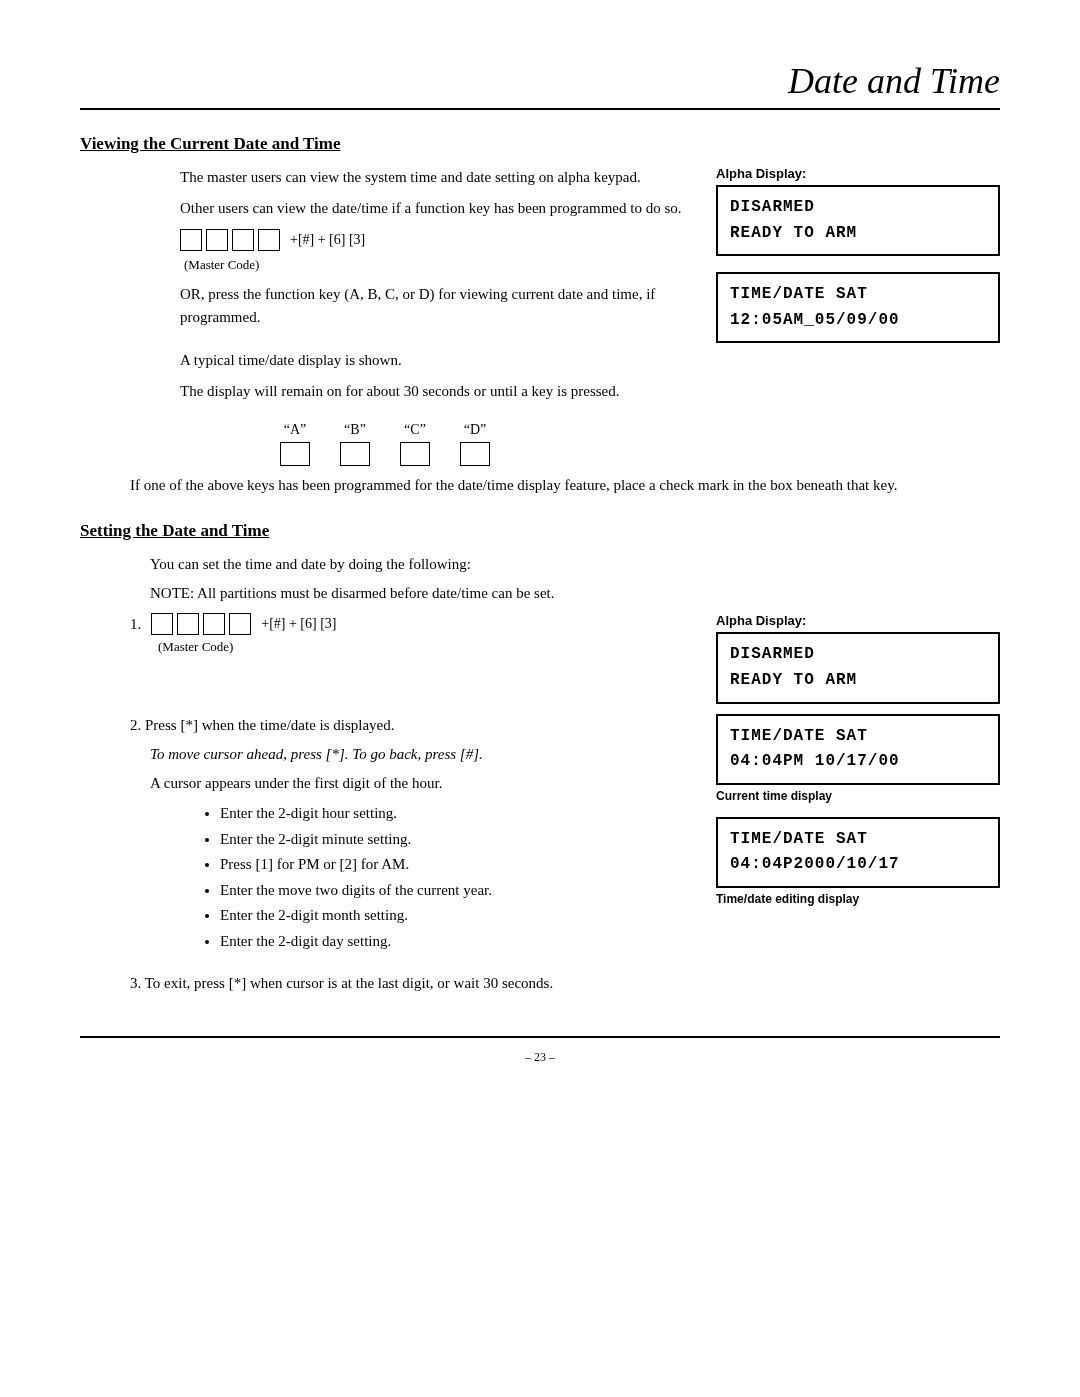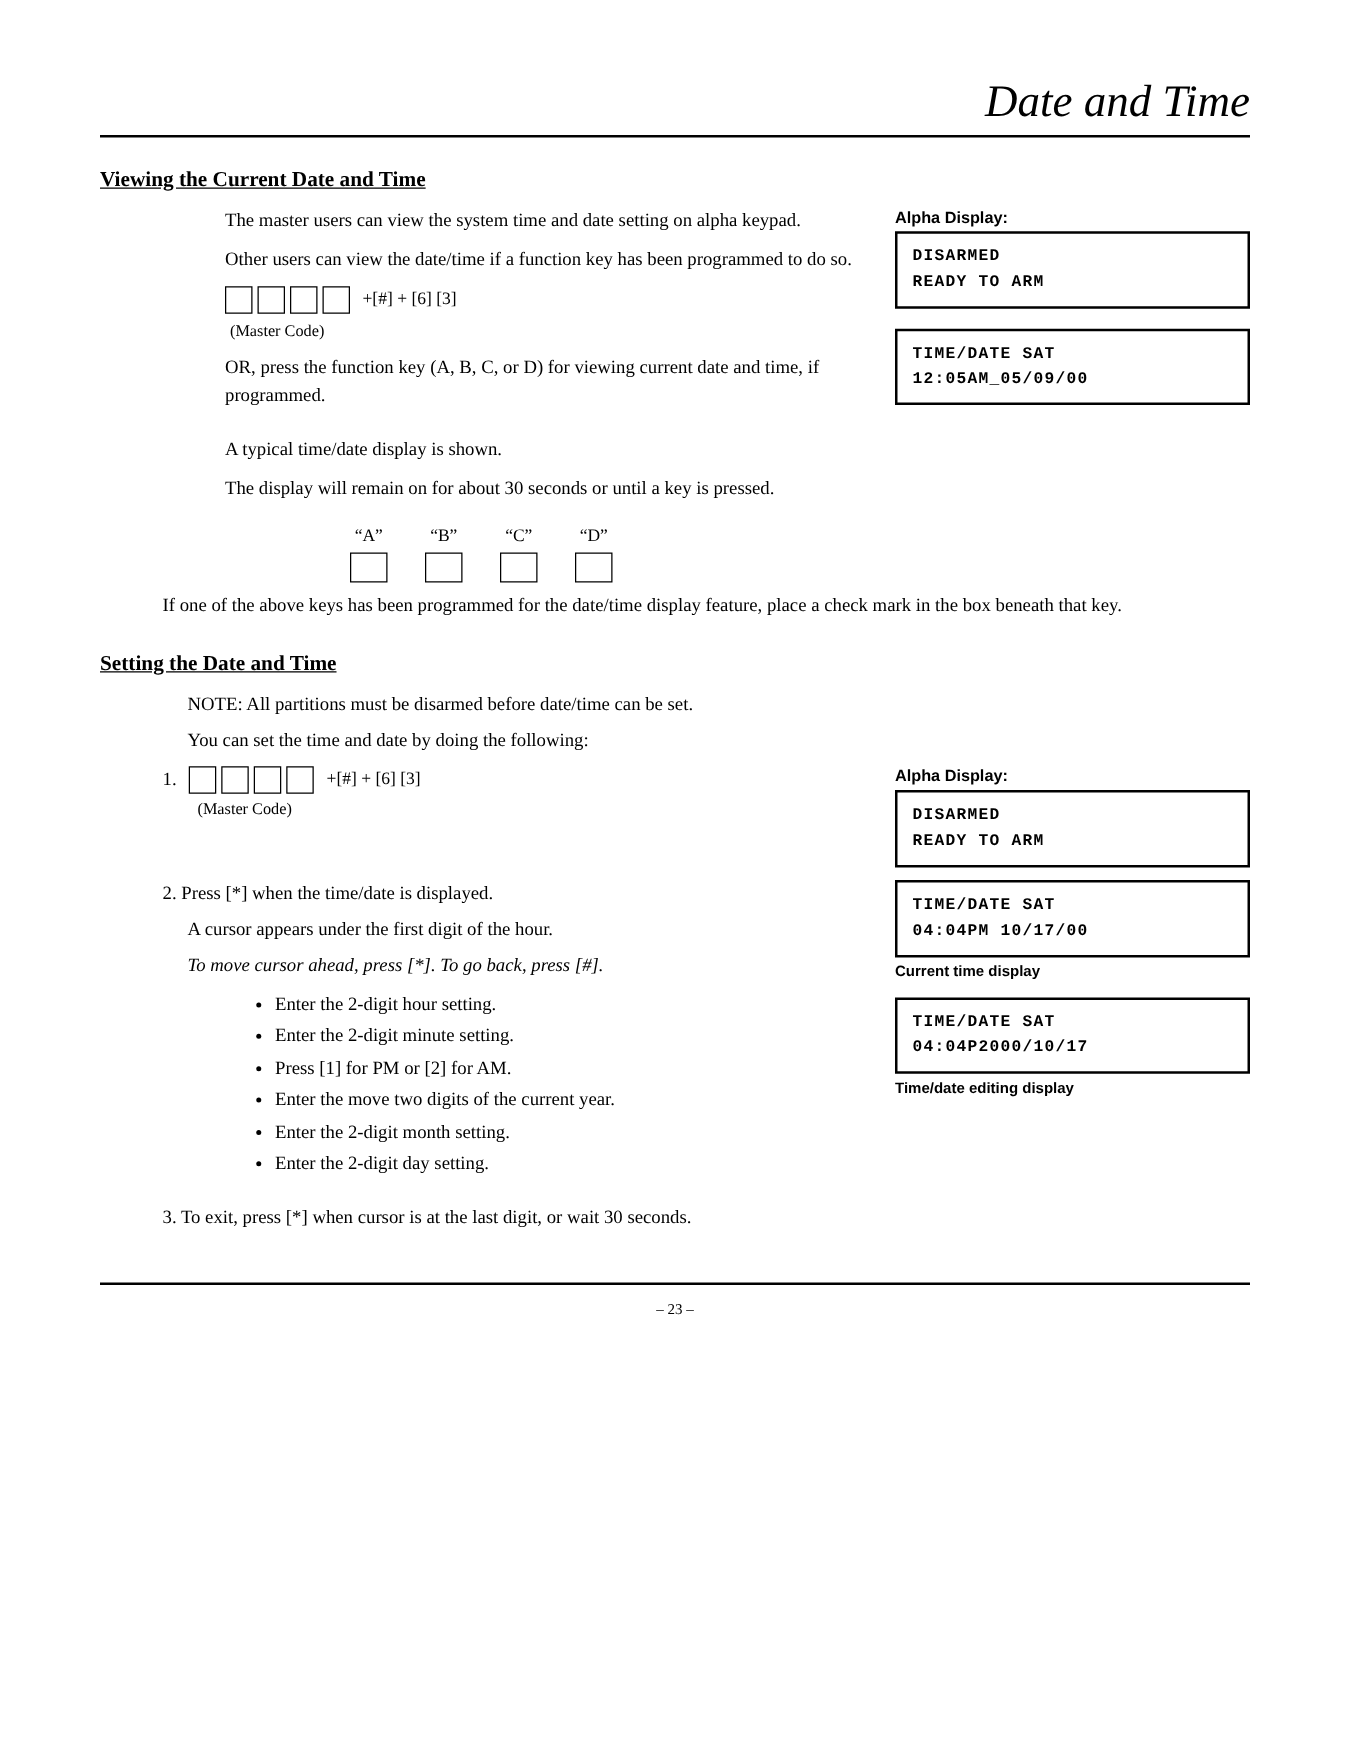--- a/index.html
+++ b/index.html
@@ -61,21 +61,21 @@
       font-weight: bold;
       margin-bottom: 4px;
       font-family: Arial, sans-serif;
     }
 
     .display-box {
       border: 2px solid #000;
       background: #fff;
       padding: 8px 12px;
       font-family: 'Courier New', Courier, monospace;
-      font-size: 13px;
+      font-size: 16px;
       font-weight: bold;
       line-height: 1.6;
       min-width: 210px;
       letter-spacing: 1px;
     }
 
     .display-box-label {
       font-size: 12px;
       font-weight: bold;
       font-family: Arial, sans-serif;
@@ -233,22 +233,22 @@
       </div>
     </div>
   </div>
 
   <div class="body-text" style="margin-left:50px;">If one of the above keys has been programmed for the date/time display feature, place a check mark in the box beneath that key.</div>
 </div>
 
 <div class="section-block">
   <div class="section-heading">Setting the Date and Time</div>
 
+  <div class="note-text">You can set the time and date by doing the following:</div>
   <div class="note-text">NOTE: All partitions must be disarmed before date/time can be set.</div>
-  <div class="note-text">You can set the time and date by doing the following:</div>
 
   <div class="two-col" style="align-items:flex-start; margin-top:8px;">
     <div class="left-col">
       <div class="keypad-row" style="align-items:center;">
         <span style="margin-right:6px; font-size:15px;">1.</span>
         <span class="key-box"></span>
         <span class="key-box"></span>
         <span class="key-box"></span>
         <span class="key-box"></span>
         <span class="key-label">+[#] +  [6] [3]</span>
@@ -260,22 +260,22 @@
       <div class="display-box">
         <div>DISARMED</div>
         <div>READY TO ARM</div>
       </div>
     </div>
   </div>
 
   <div class="two-col" style="margin-top:10px; align-items:flex-start;">
     <div class="left-col">
       <div style="margin-bottom:6px; line-height:1.55;">2. Press [*] when the time/date is displayed.</div>
+      <div style="font-style:italic; margin-bottom:6px; margin-left:20px; line-height:1.55;">To move cursor ahead, press [*]. To go back, press [#].</div>
       <div style="margin-bottom:6px; line-height:1.55; margin-left:20px;">A cursor appears under the first digit of the hour.</div>
-      <div style="font-style:italic; margin-bottom:6px; margin-left:20px; line-height:1.55;">To move cursor ahead, press [*]. To go back, press [#].</div>
       <ul class="bullet-list">
         <li>Enter the 2-digit hour setting.</li>
         <li>Enter the 2-digit minute setting.</li>
         <li>Press [1] for PM or [2] for AM.</li>
         <li>Enter the move two digits of the current year.</li>
         <li>Enter the 2-digit month setting.</li>
         <li>Enter the 2-digit day setting.</li>
       </ul>
     </div>
     <div class="right-col">

